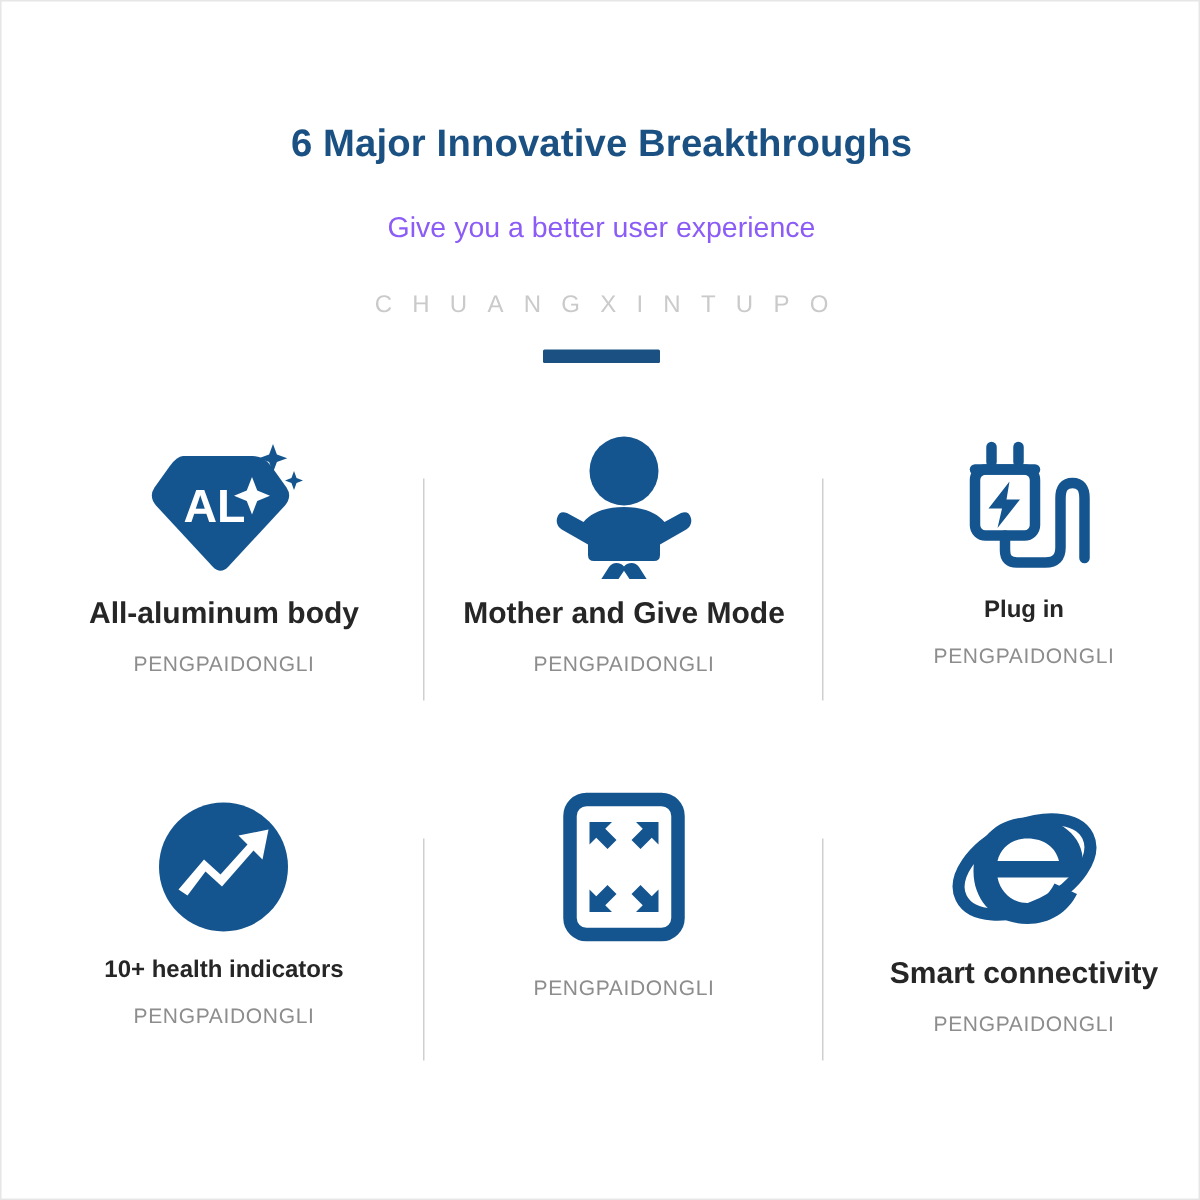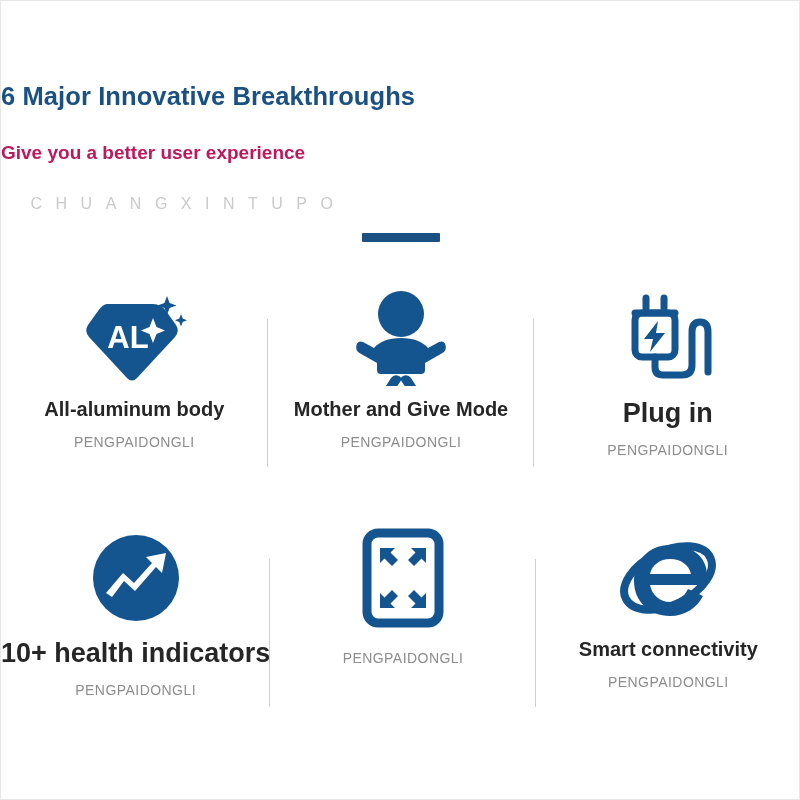--- a/index.html
+++ b/index.html
@@ -20,37 +20,37 @@
     border: 1px solid #e6e6e6;
     overflow: hidden;
   }
 
   
   .header {
     position: absolute;
     top: 0;
     left: 0;
     width: 800px;
-    text-align: left;
+    text-align: center;
   }
   .title {
     margin: 0;
     padding-top: 80px;
     font-size: 25.5px;
     font-weight: bold;
     letter-spacing: 0.1px;
     color: #1b5182;
     line-height: 1.2;
   }
   .subtitle {
     margin: 0;
     padding-top: 30px;
     font-size: 19px;
-    font-weight: bold;
-    color: #be185d;
+    font-weight: normal;
+    color: #8b5cf6;
     line-height: 1.2;
   }
   .pinyin {
     margin: 16px;
     padding-top: 14px;
     font-size: 16px;
     font-weight: normal;
     color: #cacaca;
     letter-spacing: 13.5px;
     text-indent: 13.5px;
@@ -61,21 +61,21 @@
     height: 9px;
     background: #1b5182;
     margin: 19px auto 0 auto;
     border-radius: 1px;
   }
 
   
   .grid {
     position: absolute;
     top: 278px;
-    left: 0;
+    left: 15px;
     width: 644px;
   }
   .row {
     display: flex;
     width: 800px;
     height: 240px;
   }
   .cell {
     flex: 1 1 33.333%;
     position: relative;
@@ -99,21 +99,21 @@
     justify-content: center;
   }
   .label {
     font-weight: bold;
     color: #262626;
     text-align: center;
     line-height: 1.2;
     white-space: nowrap;
   }
   .label.sz-md { font-size: 20px; }
-  .label.sz-lg { font-size: 27px; }
+  .label.sz-lg { font-size: 16px; }
   .sublabel {
     margin-top: 13px;
     font-size: 14px;
     color: #8d8d8d;
     letter-spacing: 0.45px;
     text-align: center;
     line-height: 1.2;
   }
   svg { display: block; }
 </style>

